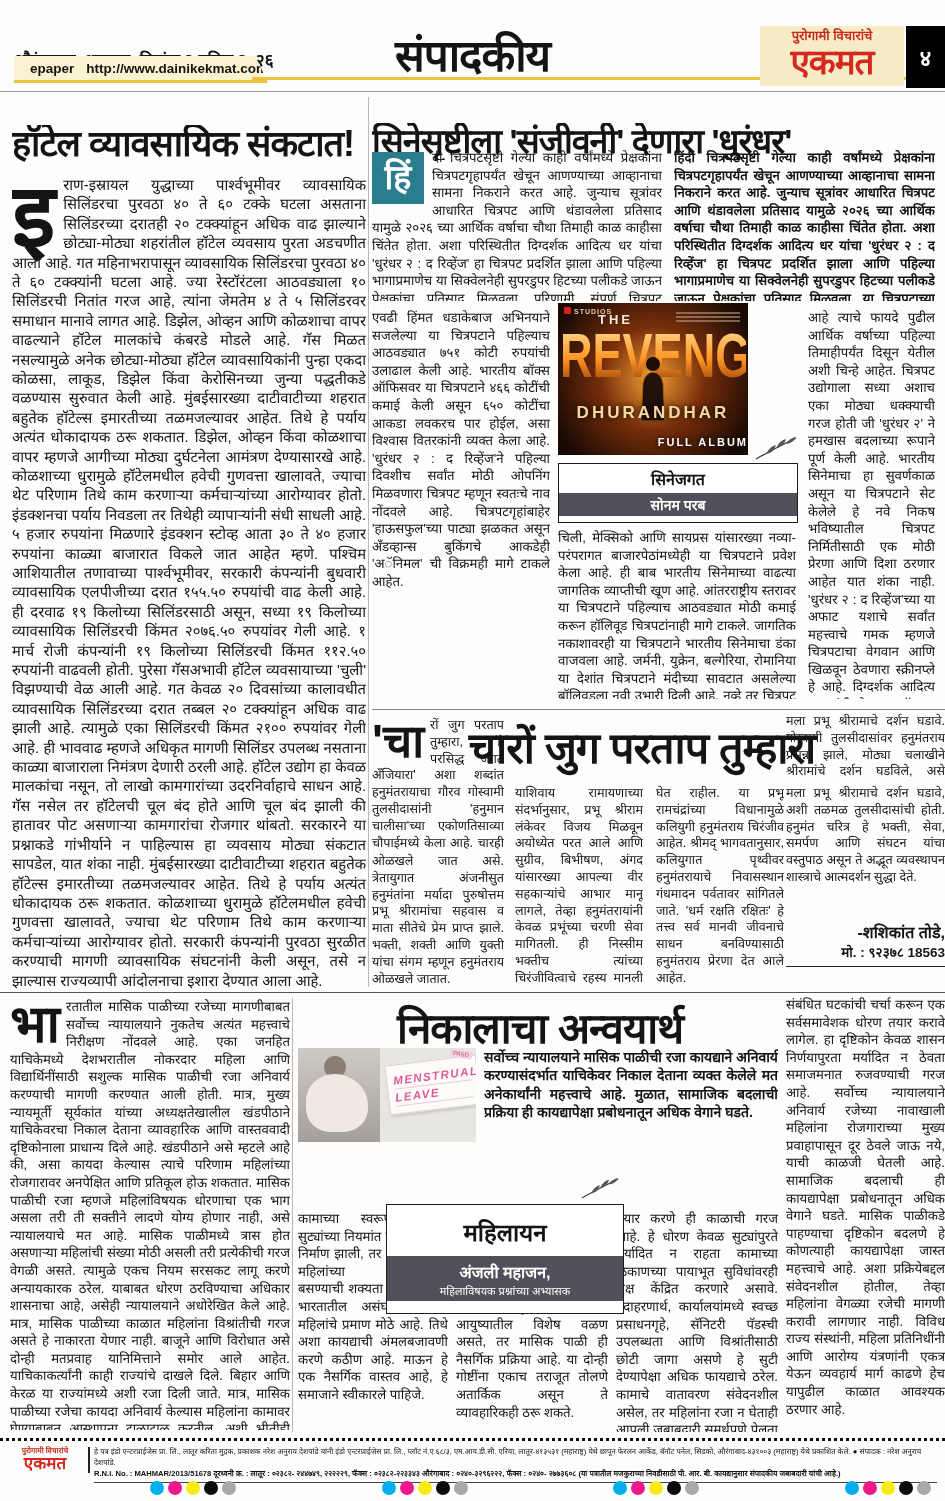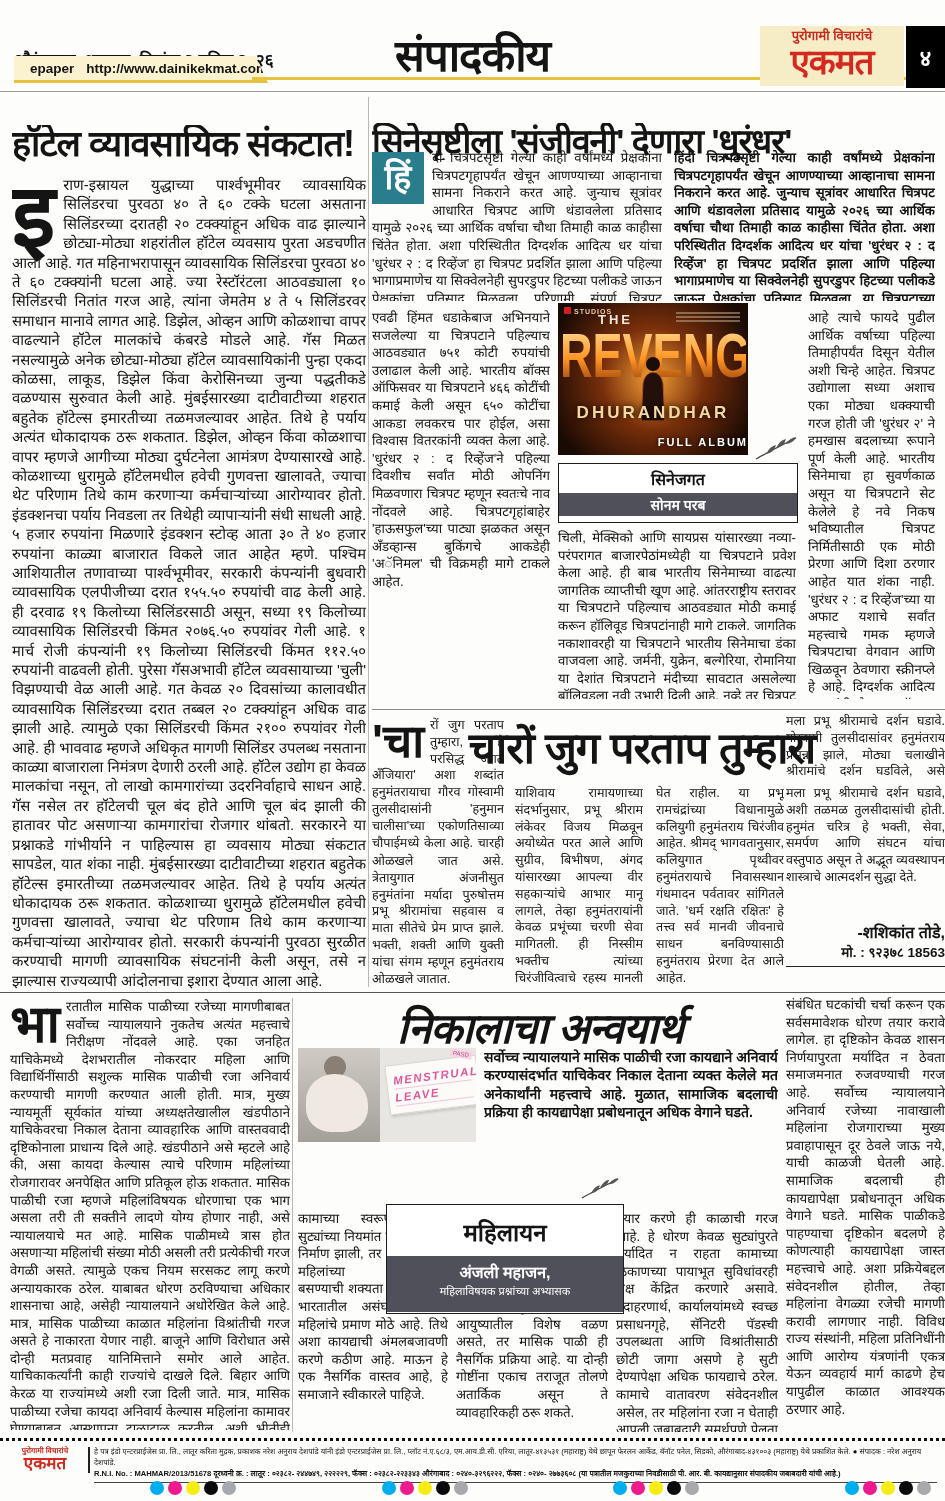--- a/index.html
+++ b/index.html
@@ -31,21 +31,21 @@
   .body-sm{font-size:12.6px;line-height:16.8px;}
   .dropcap{float:left;font-size:88px;line-height:72px;padding:4px 8px 0 0;font-weight:600;}
   .dropcap-box{float:left;width:52px;height:52px;background:#2a7d8c;color:#fff;font-size:34px;font-weight:700;
       display:flex;align-items:center;justify-content:center;margin:3px 8px 2px 0;}
   .dropcap-md{float:left;font-size:46px;line-height:44px;font-weight:800;padding:2px 6px 0 0;}
   .bold{font-weight:700;}
   
   .secbox{border:1.5px solid #1c1c1c;background:#fff;text-align:center;overflow:hidden;}
   .secbox .t{font-size:16px;font-weight:800;padding:4px 0 3px;}
   .secbox .a{background:#50505b;color:#fff;font-size:14px;font-weight:700;padding:2px 0;}
-  .secbox .a2{background:#50505b;color:#fff;font-size:11px;padding:0 0 14px;margin-top:-2px;}
+  .secbox .a2{background:#50505b;color:#fff;font-size:11px;padding:0 0 3px;margin-top:-2px;}
   .leaf{color:#3c3c3c;}
   
   .poster{background:
       radial-gradient(circle at 50% 50%, rgba(255,168,56,.95), rgba(150,58,12,.75) 42%, rgba(26,10,4,.97) 88%),
       linear-gradient(#2a120a,#140804);
       overflow:hidden;}
   .poster .studio{position:absolute;top:4px;left:6px;color:#e6c9a6;font-size:7px;font-weight:700;letter-spacing:1px;}
   .poster .studio::before{content:"";display:inline-block;width:7px;height:7px;background:#d21f1f;margin-right:3px;border-radius:1px;}
   .poster .the{position:absolute;top:9px;left:40px;color:#efe7da;font-size:13px;font-weight:700;letter-spacing:3px;}
   .poster .credits{position:absolute;top:7px;right:8px;width:64px;}
@@ -181,21 +181,21 @@
   </div>
 
   <div class="abs hrule" style="left:0;top:992px;width:945px;background:#555;"></div>
 
   <div class="abs just body-md" style="left:10px;top:998px;width:280px;height:432px;">
     <span class="dropcap-md" style="font-size:52px;line-height:48px;">भा</span><span>रतातील मासिक पाळीच्या रजेच्या मागणीबाबत सर्वोच्च न्यायालयाने नुकतेच अत्यंत महत्त्वाचे निरीक्षण नोंदवले आहे. एका जनहित याचिकेमध्ये देशभरातील नोकरदार महिला आणि विद्यार्थिनींसाठी सशुल्क मासिक पाळीची रजा अनिवार्य करण्याची मागणी करण्यात आली होती. मात्र, मुख्य न्यायमूर्ती सूर्यकांत यांच्या अध्यक्षतेखालील खंडपीठाने याचिकेवरचा निकाल देताना व्यावहारिक आणि वास्तववादी दृष्टिकोनाला प्राधान्य दिले आहे. खंडपीठाने असे म्हटले आहे की, असा कायदा केल्यास त्याचे परिणाम महिलांच्या रोजगारावर अनपेक्षित आणि प्रतिकूल होऊ शकतात. मासिक पाळीची रजा म्हणजे महिलांविषयक धोरणाचा एक भाग असला तरी ती सक्तीने लादणे योग्य होणार नाही, असे न्यायालयाचे मत आहे. मासिक पाळीमध्ये त्रास होत असणाऱ्या महिलांची संख्या मोठी असली तरी प्रत्येकीची गरज वेगळी असते. त्यामुळे एकच नियम सरसकट लागू करणे अन्यायकारक ठरेल. याबाबत धोरण ठरविण्याचा अधिकार शासनाचा आहे, असेही न्यायालयाने अधोरेखित केले आहे. मात्र, मासिक पाळीच्या काळात महिलांना विश्रांतीची गरज असते हे नाकारता येणार नाही. बाजूने आणि विरोधात असे दोन्ही मतप्रवाह यानिमित्ताने समोर आले आहेत. याचिकाकर्त्यांनी काही राज्यांचे दाखले दिले. बिहार आणि केरळ या राज्यांमध्ये अशी रजा दिली जाते. मात्र, मासिक पाळीच्या रजेचा कायदा अनिवार्य केल्यास महिलांना कामावर घेण्याबाबत आस्थापना टाळाटाळ करतील, अशी भीतीही व्यक्त होत आहे. त्यामुळे ही बाब प्रबोधनातूनच साध्य करावी लागणार आहे. यामुळे महिलांच्या रोजगाराच्या संधी कमी होणार नाहीत याची काळजी घेणेही तितकेच गरजेचे आहे, असे न्यायालयाने स्पष्ट केले आहे.</span>
   </div>
   <div class="abs vrule" style="left:292px;top:998px;height:434px;"></div>
 
   <div class="abs" style="left:298px;top:996px;width:647px;height:436px;">
-    <div class="abs" style="left:0;top:2px;width:484px;text-align:center;font-size:42px;font-weight:800;letter-spacing:-1px;white-space:nowrap;font-style:italic;">निकालाचा अन्वयार्थ</div>
+    <div class="abs" style="left:0;top:2px;width:484px;text-align:center;font-size:42px;font-weight:800;letter-spacing:-1px;white-space:nowrap;">निकालाचा अन्वयार्थ</div>
     <div class="abs just body-md" style="left:488px;top:0;width:159px;height:436px;">संबंधित घटकांची चर्चा करून एक सर्वसमावेशक धोरण तयार करावे लागेल. हा दृष्टिकोन केवळ शासन निर्णयापुरता मर्यादित न ठेवता समाजमनात रुजवण्याची गरज आहे. सर्वोच्च न्यायालयाने अनिवार्य रजेच्या नावाखाली महिलांना रोजगाराच्या मुख्य प्रवाहापासून दूर ठेवले जाऊ नये, याची काळजी घेतली आहे. सामाजिक बदलाची ही कायद्यापेक्षा प्रबोधनातून अधिक वेगाने घडते. मासिक पाळीकडे पाहण्याचा दृष्टिकोन बदलणे हे कोणत्याही कायद्यापेक्षा जास्त महत्त्वाचे आहे. अशा प्रक्रियेबद्दल संवेदनशील होतील, तेव्हा महिलांना वेगळ्या रजेची मागणी करावी लागणार नाही. विविध राज्य संस्थांनी, महिला प्रतिनिधींनी आणि आरोग्य यंत्रणांनी एकत्र येऊन व्यवहार्य मार्ग काढणे हेच यापुढील काळात आवश्यक ठरणार आहे.</div>
 
     <div class="abs photo" style="left:0;top:52px;width:178px;height:94px;">
       <div class="pl">
         <div class="phead"></div>
         <div class="pbody"></div>
       </div>
       <div class="note">
         <div class="nline">MENSTRUAL</div>
         <div class="nline">LEAVE</div>

